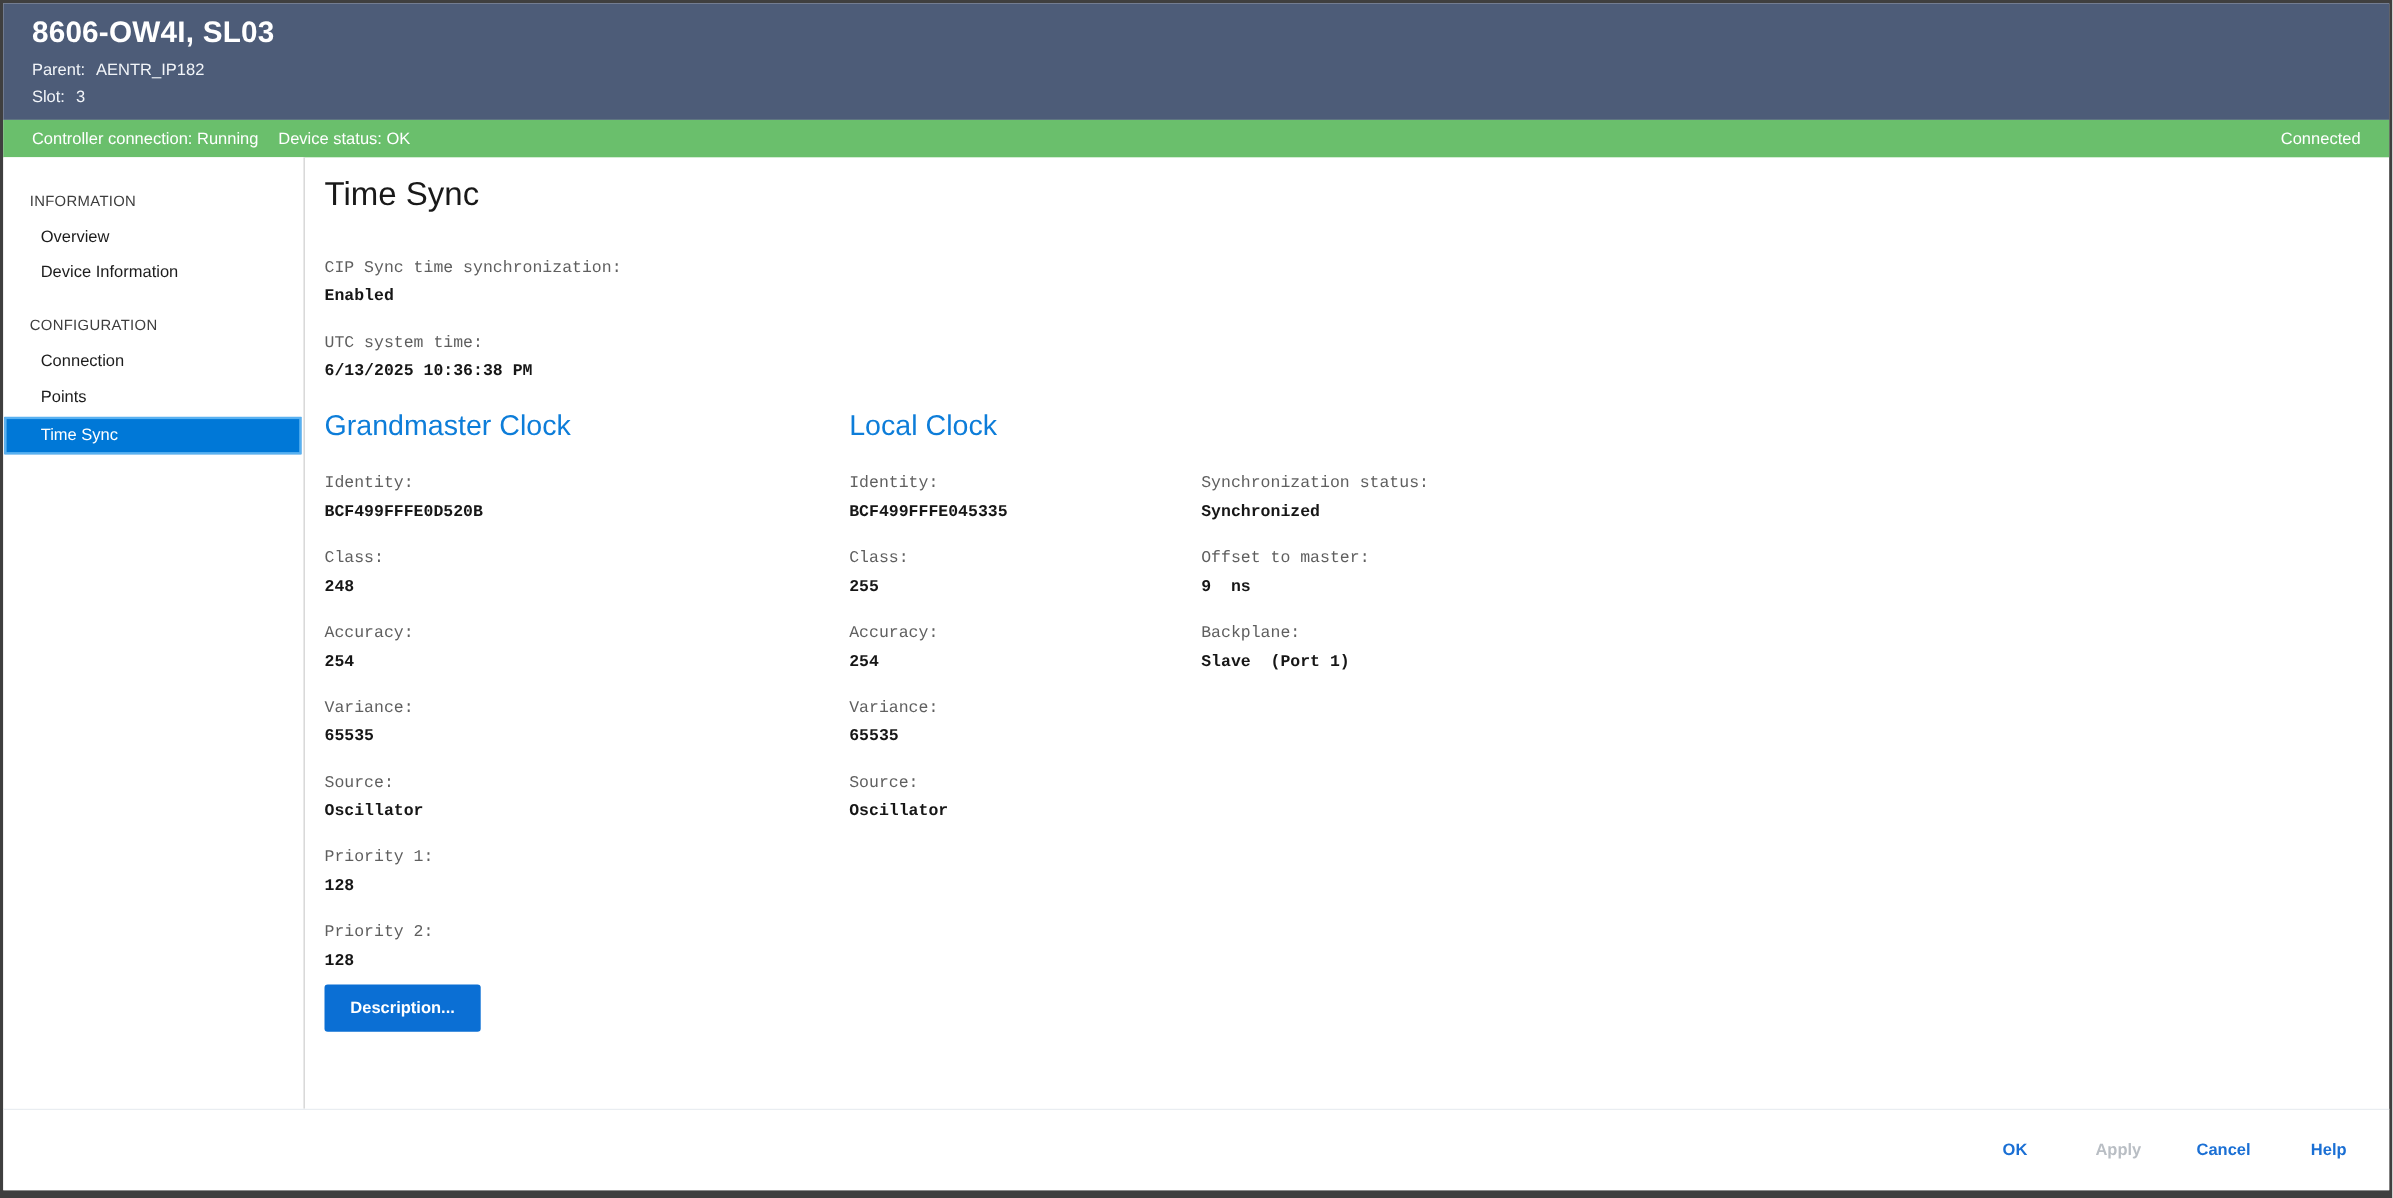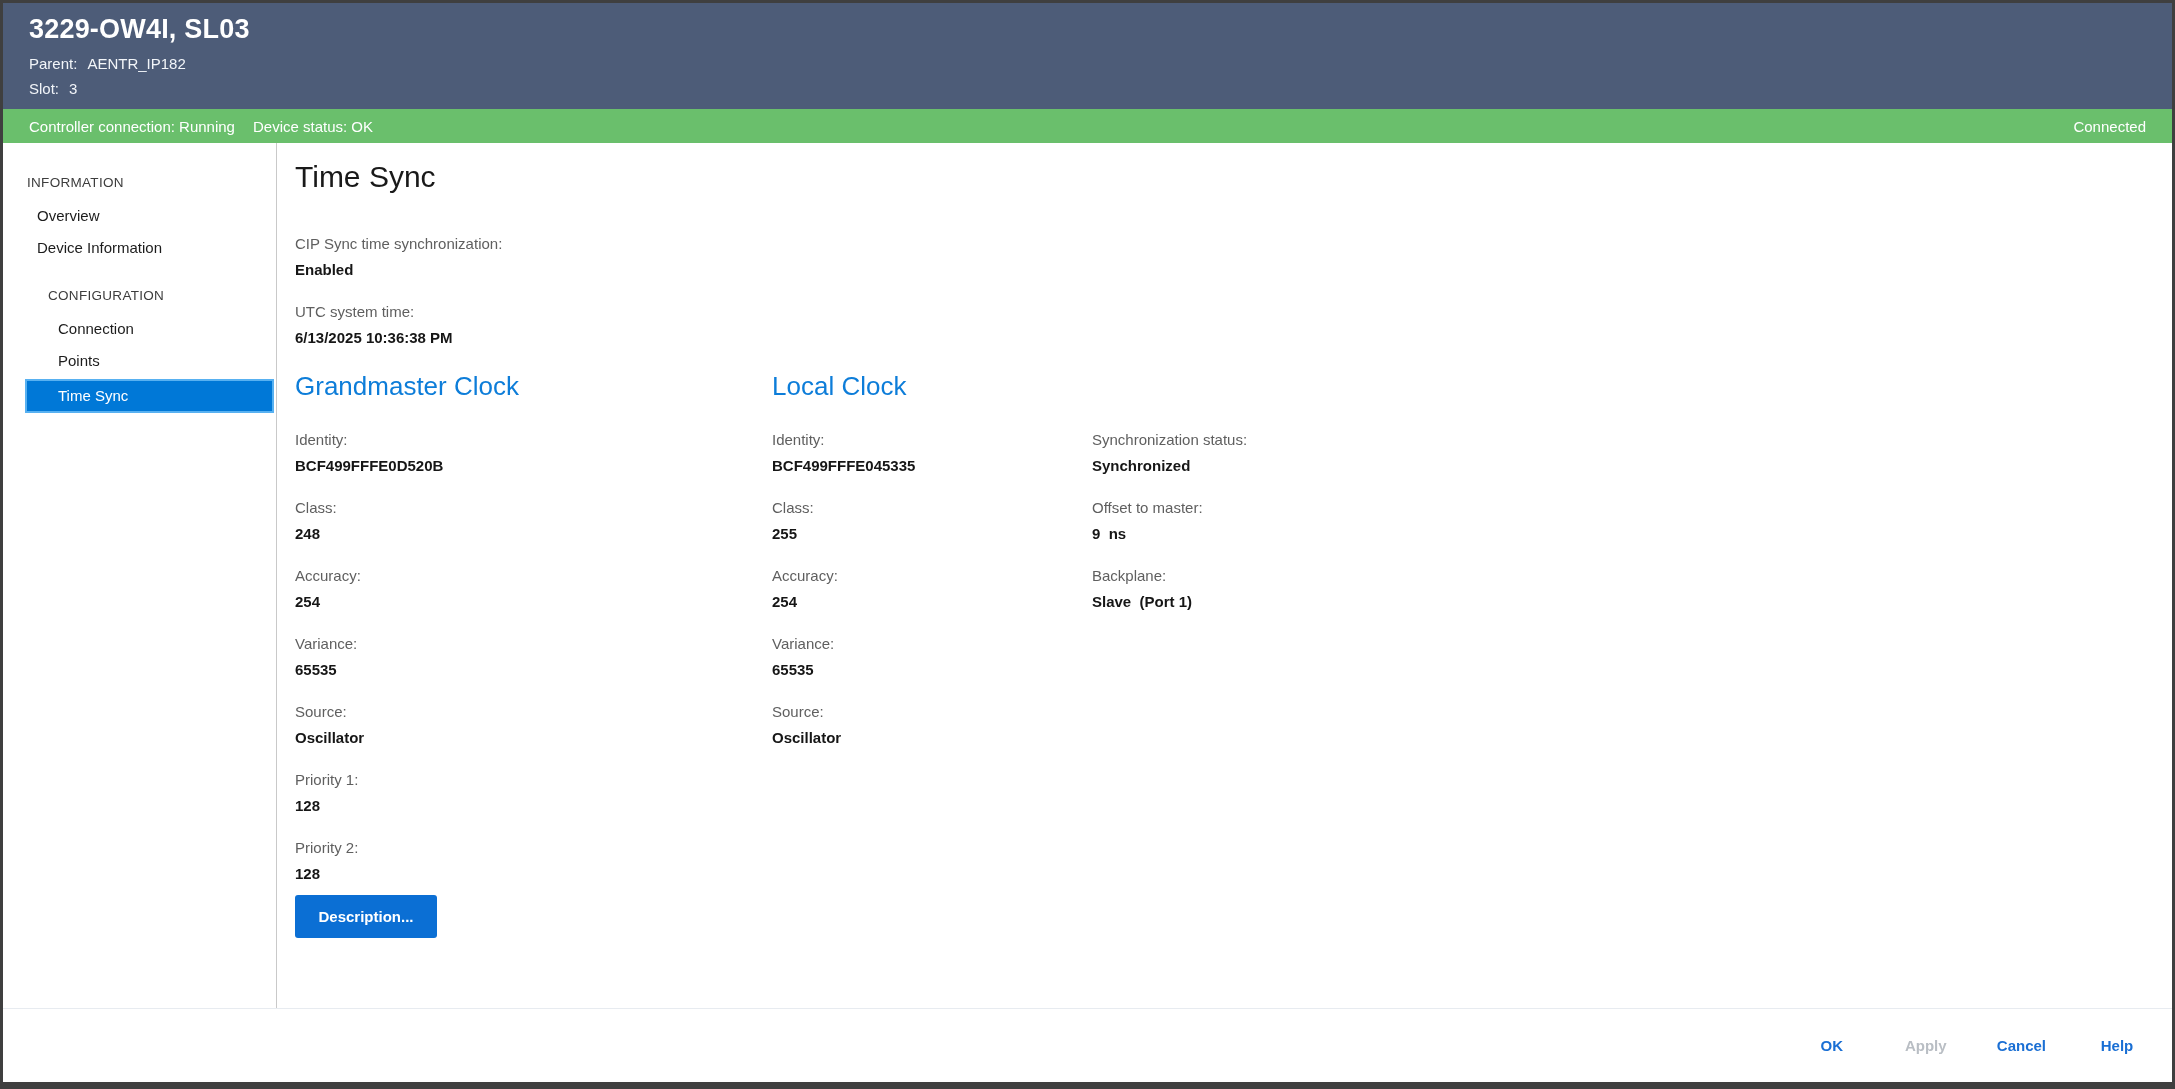--- a/index.html
+++ b/index.html
@@ -60,21 +60,21 @@
     padding-top: 24px;
     background: #ffffff;
   }
   .nav-header {
     font-size: 13.5px;
     color: #3d3d3d;
     padding: 8px 0 10px 24px;
     letter-spacing: 0.3px;
   }
   .nav-header + .nav-items { margin-bottom: 6px; }
-  .nav-section + .nav-section { margin-top: 16px; margin-left: 21px; }
+  .nav-section + .nav-section { margin-top: 16px; }
   .nav-item {
     font-size: 15px;
     color: #1c1c1c;
     line-height: 32px;
     padding-left: 34px;
     cursor: pointer;
   }
   .nav-item.selected {
     background: var(--accent_blue, #0078d7);
     color: #ffffff;
@@ -90,21 +90,21 @@
     overflow: hidden;
   }
   .page-title {
     margin: 0 0 36px;
     font-size: 30px;
     line-height: 40px;
     font-weight: 400;
     color: #191919;
   }
 
-  .field { margin-bottom: 20px; }
+  .field { margin-bottom: 20px; font-family: Liberation Mono, monospace; }
   .field .label {
     display: block;
     font-size: 15px;
     line-height: 22px;
     color: #5f5f5f;
     margin-bottom: 4px;
   }
   .field .value {
     display: block;
     font-size: 15px;
@@ -170,21 +170,21 @@
   .btn-primary { background: #e2eefa; color: var(--link_blue, #1a6fd4); }
   .btn-disabled { color: #b9bec4; cursor: default; }
   .btn-link { color: var(--link_blue, #1a6fd4); }
 </style>
 </head>
 <body>
 
 <div class="window">
 
   <div class="titlebar">
-    <h1>3229-OW4I, SL03</h1>
+    <h1>8606-OW4I, SL03</h1>
     <div class="meta-row">
       <span>Parent:</span>
       <span>AENTR_IP182</span>
     </div>
     <div class="meta-row">
       <span>Slot:</span>
       <span>3</span>
     </div>
   </div>
 

